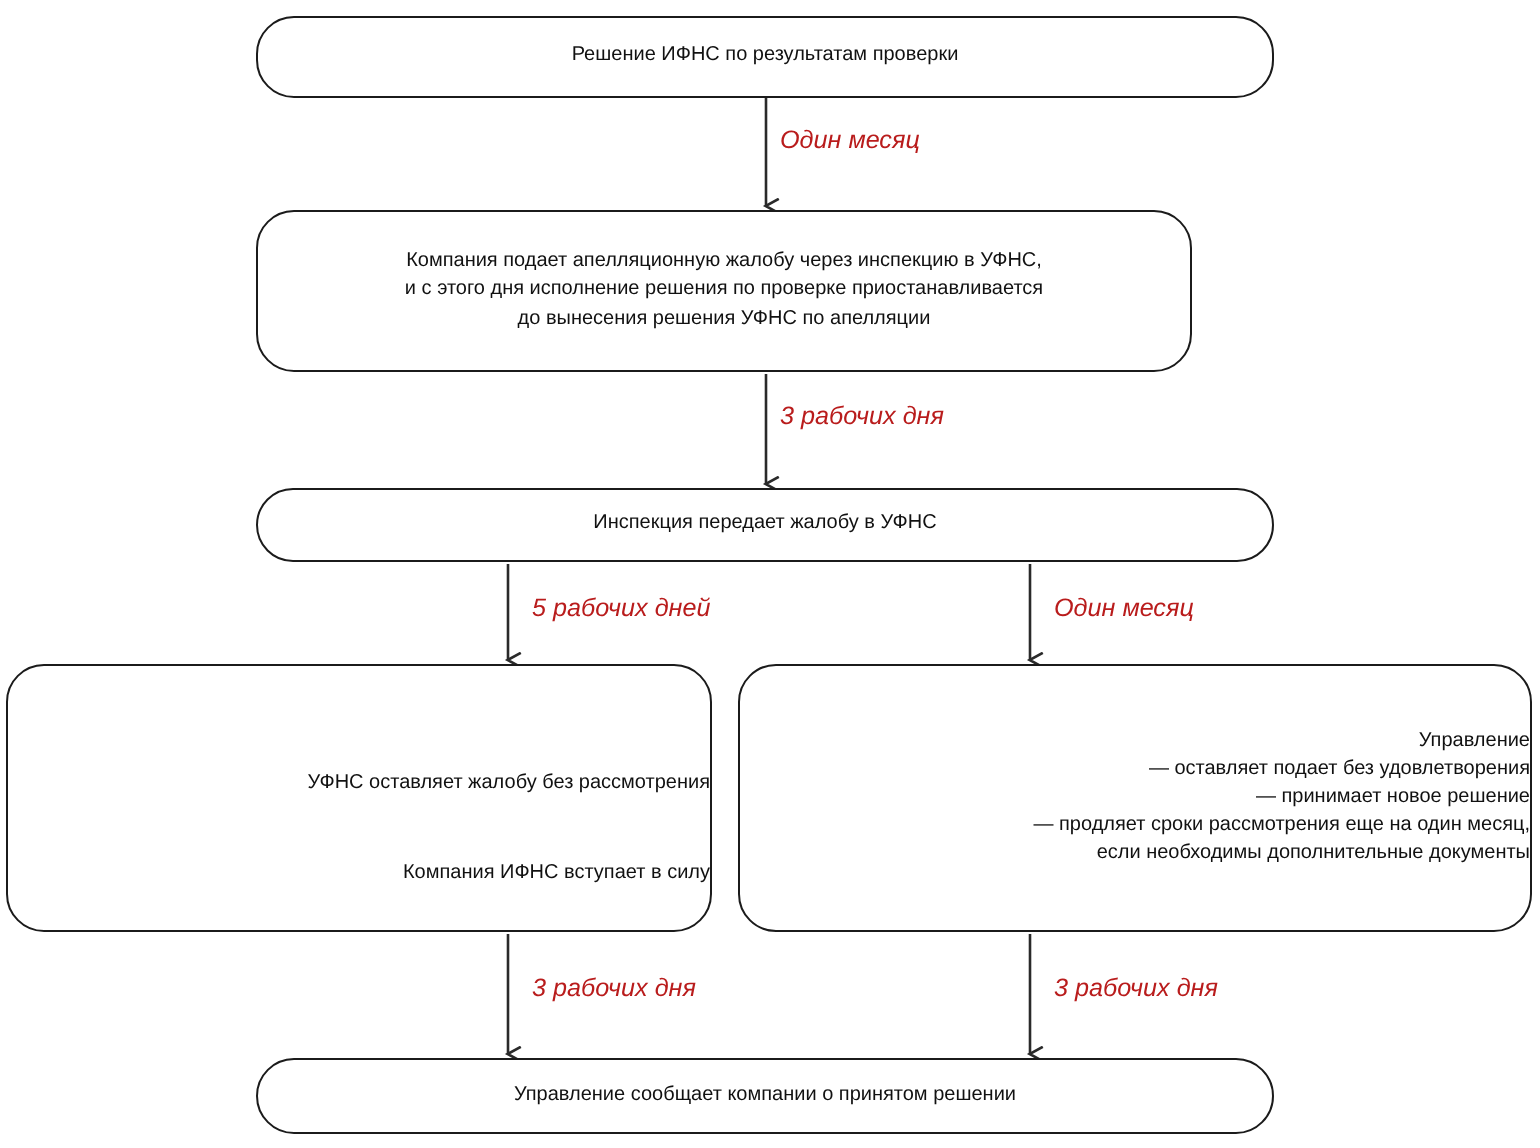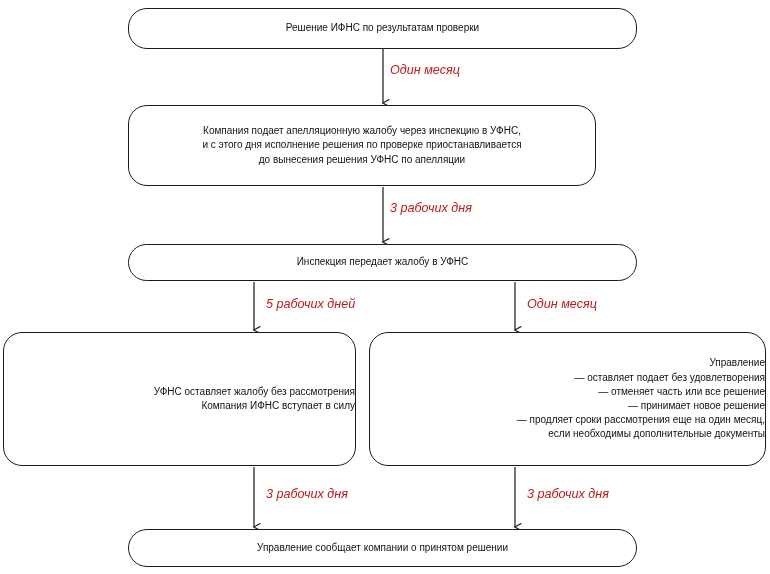--- a/index.html
+++ b/index.html
@@ -46,20 +46,21 @@
   }
   .node.left {
     align-items: flex-end;
     text-align: left;
   }
   .node .line {
     white-space: pre;
   }
   .node.left .line {
     padding-left: 14px;
+    margin-top: 31px;
   }
   .node .bullet-line {
     white-space: pre;
     padding-left: 14px;
     display: block;
   }
   .node .bullet-cont {
     white-space: pre;
     padding-left: 35px;
     display: block;
@@ -127,21 +128,20 @@
   </div>
 
   <div class="node left" id="node-noreview">
     <span class="line">УФНС оставляет жалобу без рассмотрения</span>
     <span class="line">Компания ИФНС вступает в силу</span>
   </div>
 
   <div class="node left" id="node-management">
     <span class="bullet-line">Управление</span>
     <span class="bullet-line">— оставляет подает без удовлетворения</span>
-    <span class="bullet-line">— отменяет часть или все решение</span>
     <span class="bullet-line">— принимает новое решение</span>
     <span class="bullet-line">— продляет сроки рассмотрения еще на один месяц,</span>
     <span class="bullet-cont">если необходимы дополнительные документы</span>
   </div>
 
   <div class="node center" id="node-inform">
     <span class="line">Управление сообщает компании о принятом решении</span>
   </div>
 
   <div class="edge-label" id="label-one-month-1">Один месяц</div>

